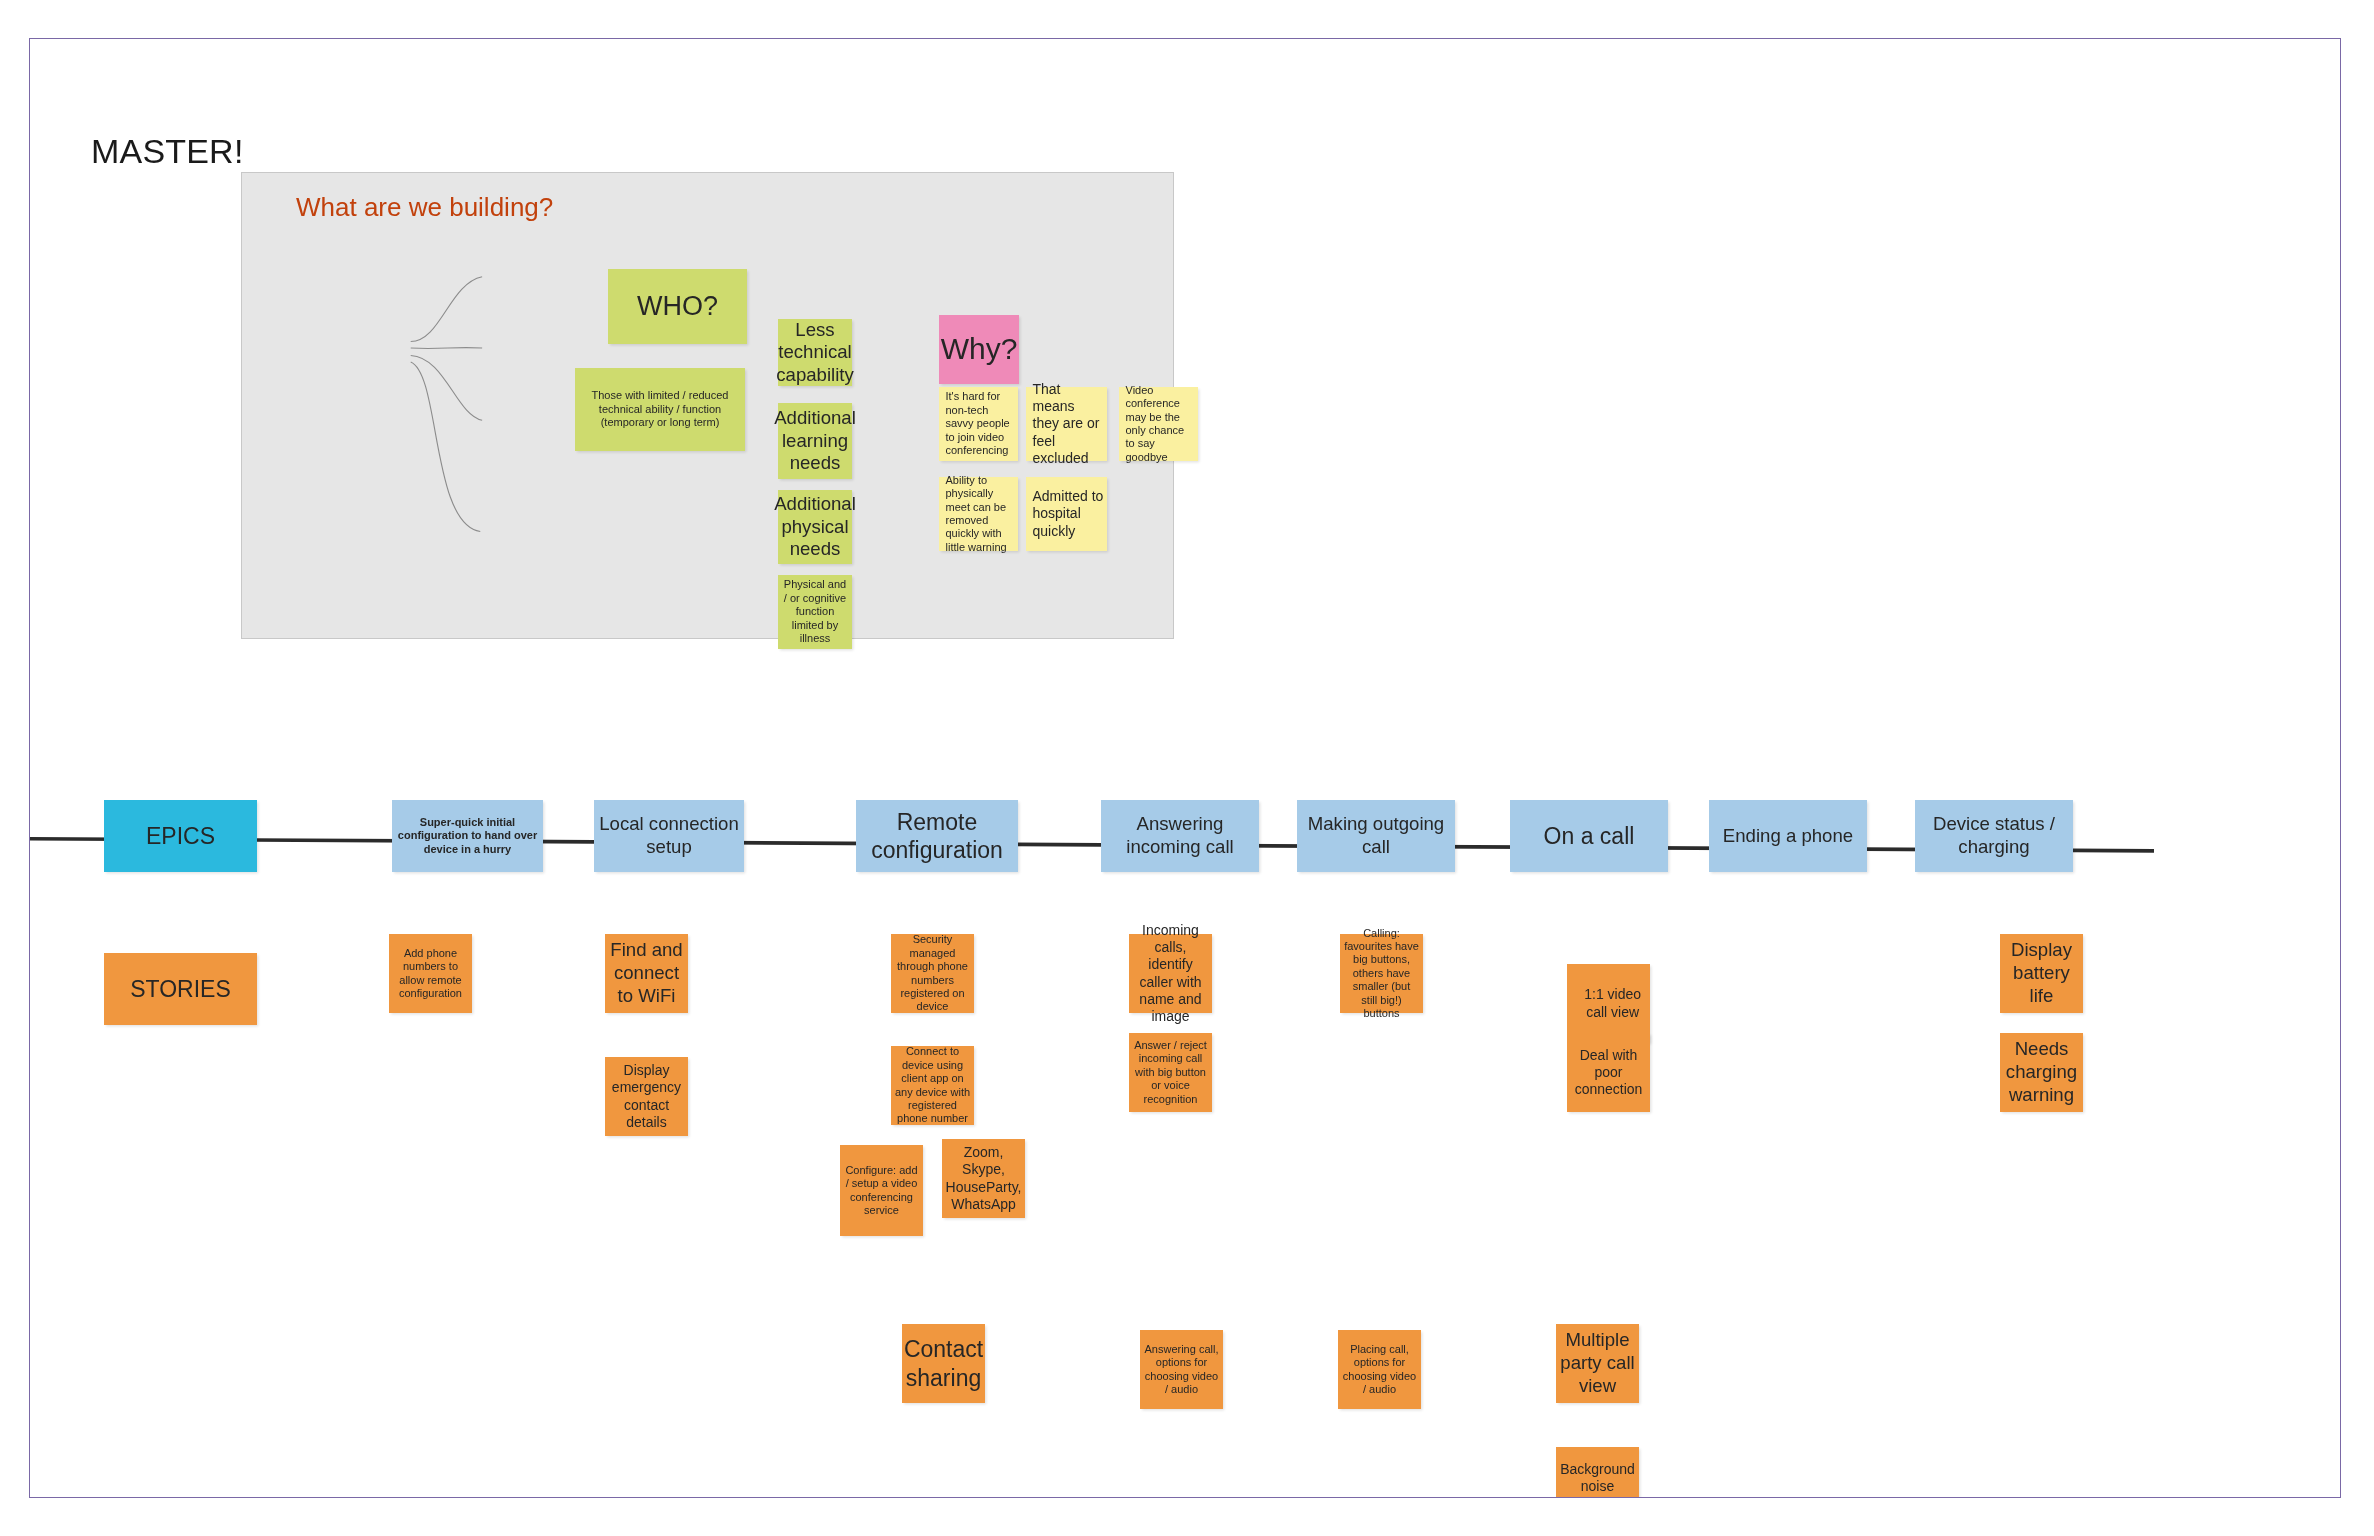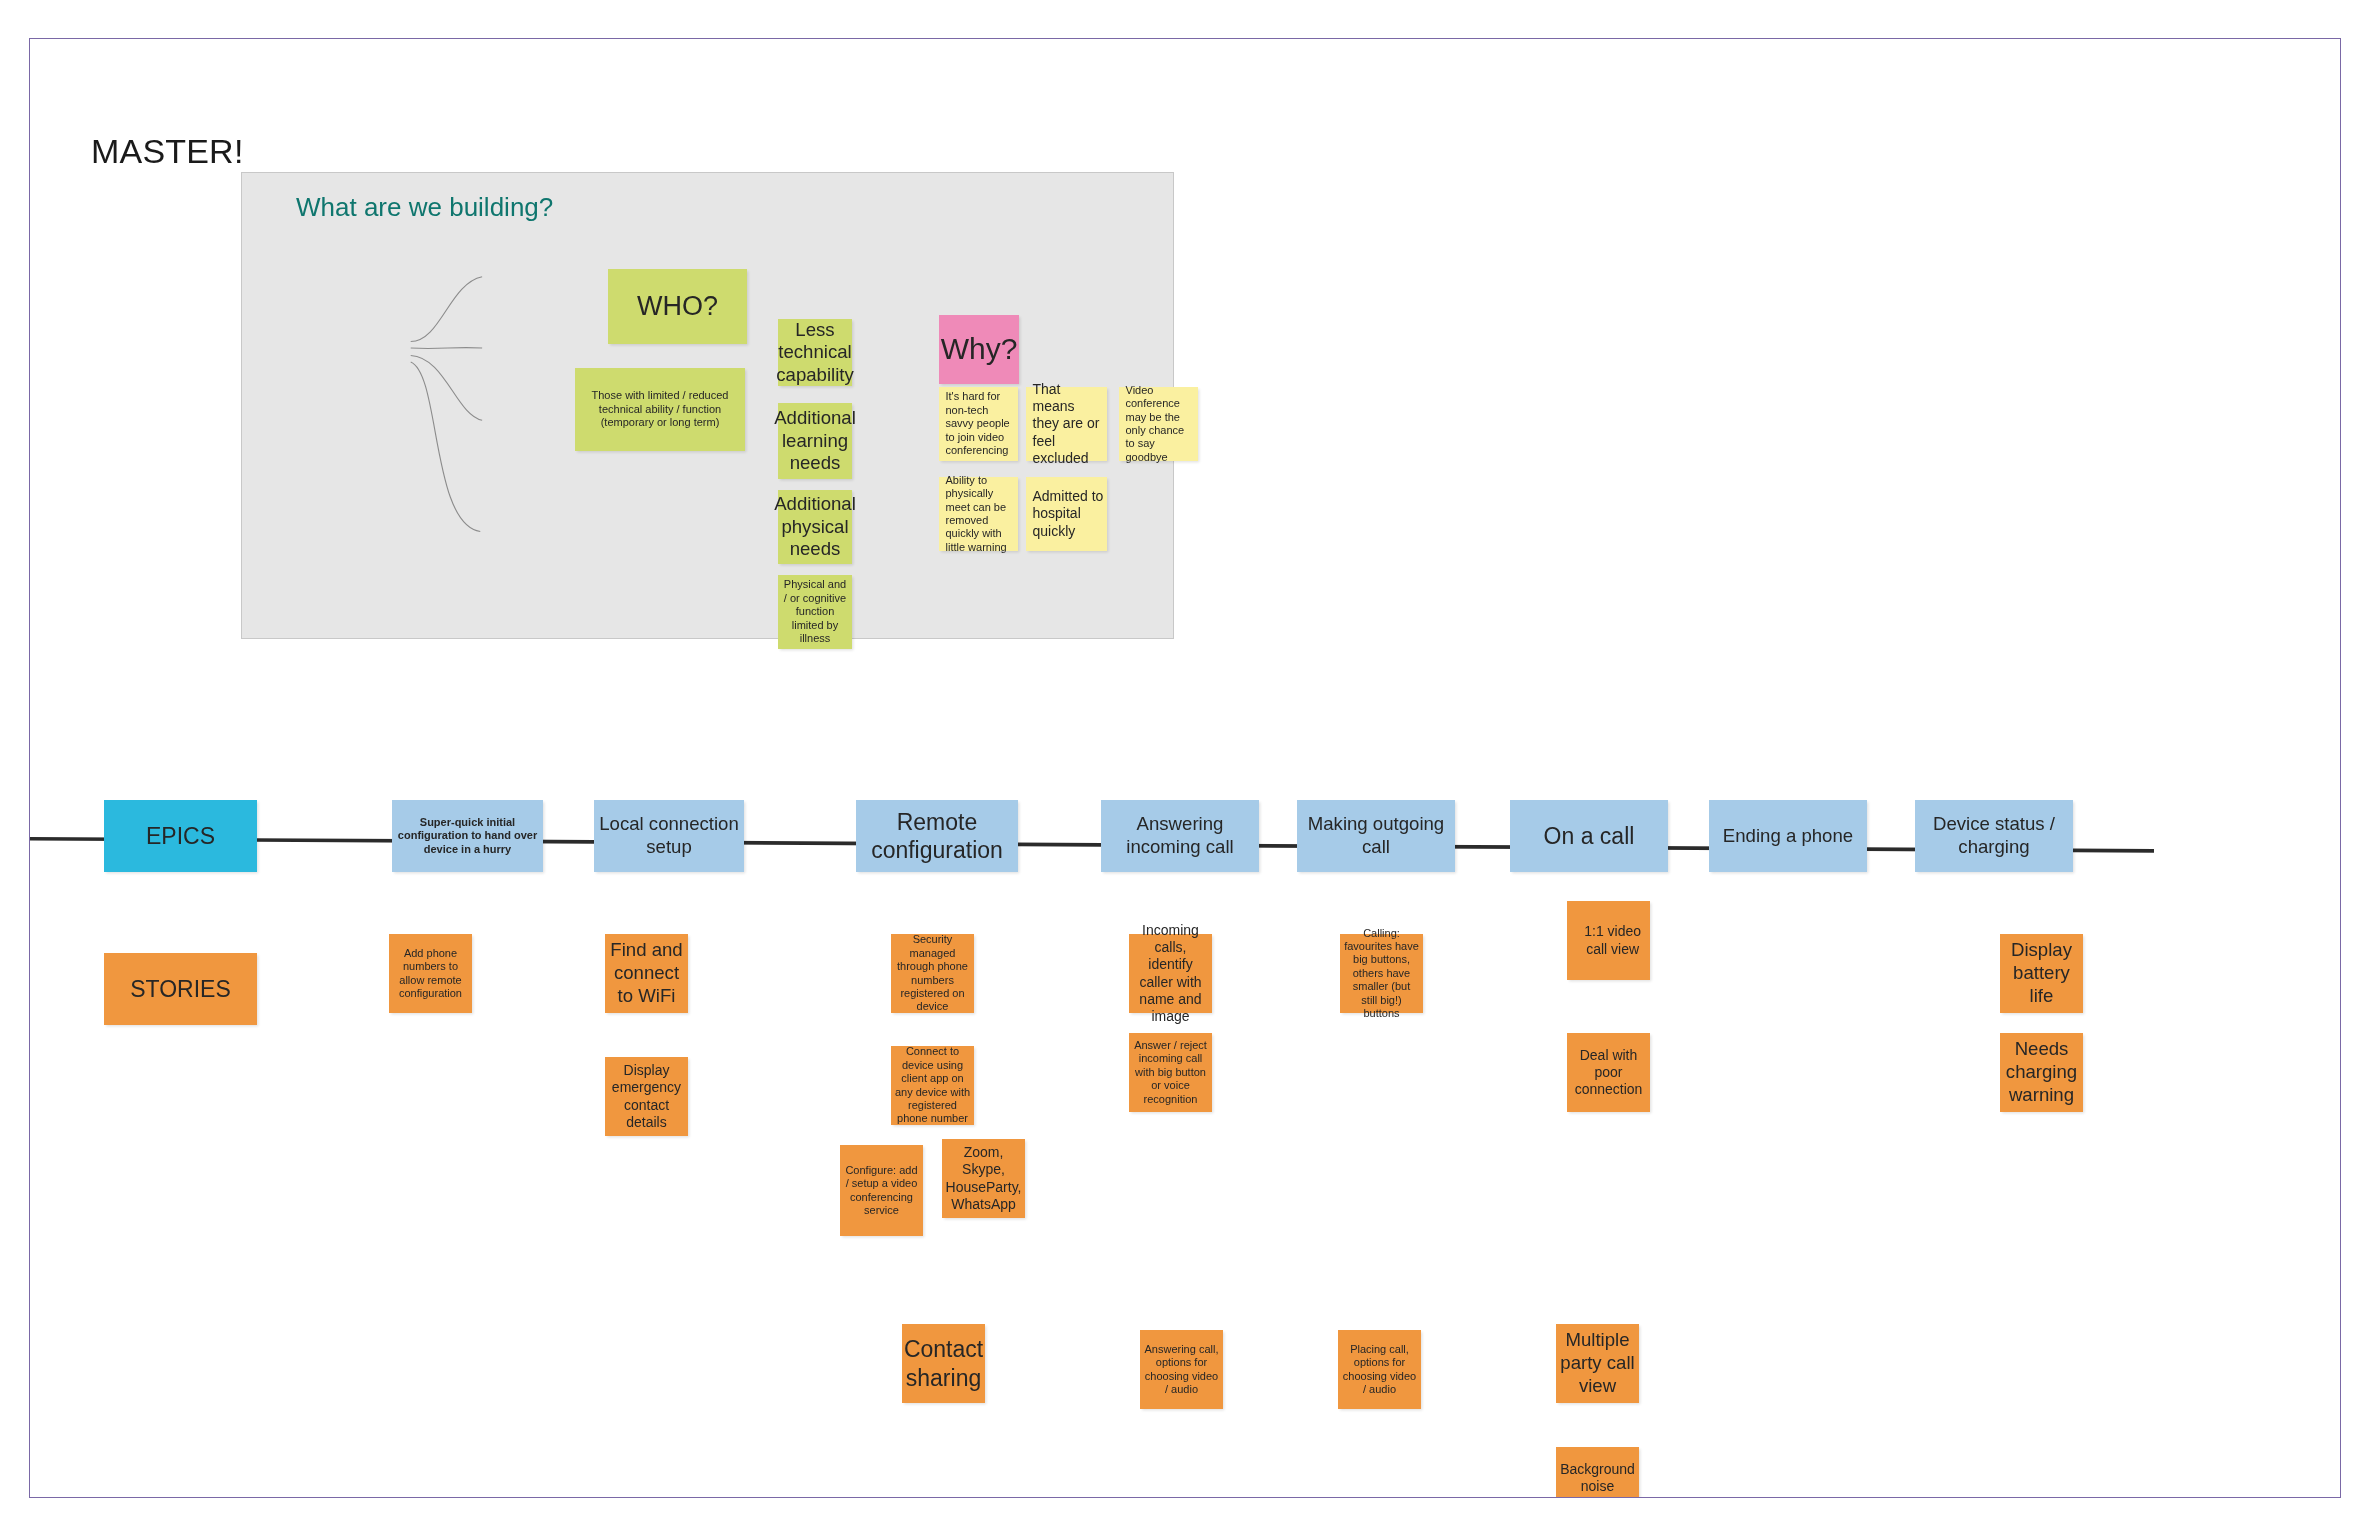--- a/index.html
+++ b/index.html
@@ -46,21 +46,21 @@
     height: 467px;
     background: #e6e6e6;
     border: 0.9px solid #c8c8c8;
     box-sizing: border-box;
   }
   #panel-heading {
     position: absolute;
     left: 54px;
     top: 18.6px;
     font-size: 26px;
-    color: #0f766e;
+    color: #c2410c;
     white-space: nowrap;
   }
 
   
   .sticky {
     position: absolute;
     box-sizing: border-box;
     display: flex;
     align-items: center;
     justify-content: center;
@@ -176,21 +176,21 @@
   <div class="sticky orange fs-tiny" style="left:861px; top:895px; width:83px; height:79px;">Security managed through phone numbers registered on device</div>
   <div class="sticky orange fs-tiny" style="left:861px; top:1007px; width:83px; height:79px;">Connect to device using client app on any device with registered phone number</div>
   <div class="sticky orange fs-tiny" style="left:810px; top:1106px; width:83px; height:91px;">Configure: add / setup a video conferencing service</div>
   <div class="sticky orange fs-small" style="left:912px; top:1100px; width:83px; height:79px;">Zoom, Skype, HouseParty, WhatsApp</div>
 
   <div class="sticky orange fs-small" style="left:1099px; top:895px; width:83px; height:79px;">Incoming calls, identify caller with name and image</div>
   <div class="sticky orange fs-tiny" style="left:1099px; top:994px; width:83px; height:79px;">Answer / reject incoming call with big button or voice recognition</div>
 
   <div class="sticky orange fs-tiny" style="left:1310px; top:895px; width:83px; height:79px;">Calling: favourites have big buttons, others have smaller (but still big!) buttons</div>
 
-  <div class="sticky orange fs-small" style="left:1537px; top:862px; width:83px; height:79px;padding-left:12px;">1:1 video call view</div>
+  <div class="sticky orange fs-small" style="left:1537px; top:925px; width:83px; height:79px;padding-left:12px;">1:1 video call view</div>
   <div class="sticky orange fs-small" style="left:1537px; top:994px; width:83px; height:79px;">Deal with poor connection</div>
 
   <div class="sticky orange fs-med" style="left:1970px; top:895px; width:83px; height:79px;">Display battery life</div>
   <div class="sticky orange fs-med" style="left:1970px; top:994px; width:83px; height:79px;">Needs charging warning</div>
 
   <div class="sticky orange fs-big" style="left:872px; top:1285px; width:83px; height:79px;">Contact sharing</div>
   <div class="sticky orange fs-tiny" style="left:1110px; top:1291px; width:83px; height:79px;">Answering call, options for choosing video / audio</div>
   <div class="sticky orange fs-tiny" style="left:1308px; top:1291px; width:83px; height:79px;">Placing call, options for choosing video / audio</div>
   <div class="sticky orange fs-med" style="left:1526px; top:1285px; width:83px; height:79px;">Multiple party call view</div>
   <div class="sticky orange fs-small" style="left:1526px; top:1408px; width:83px; height:79px;">Background noise reduction</div>

